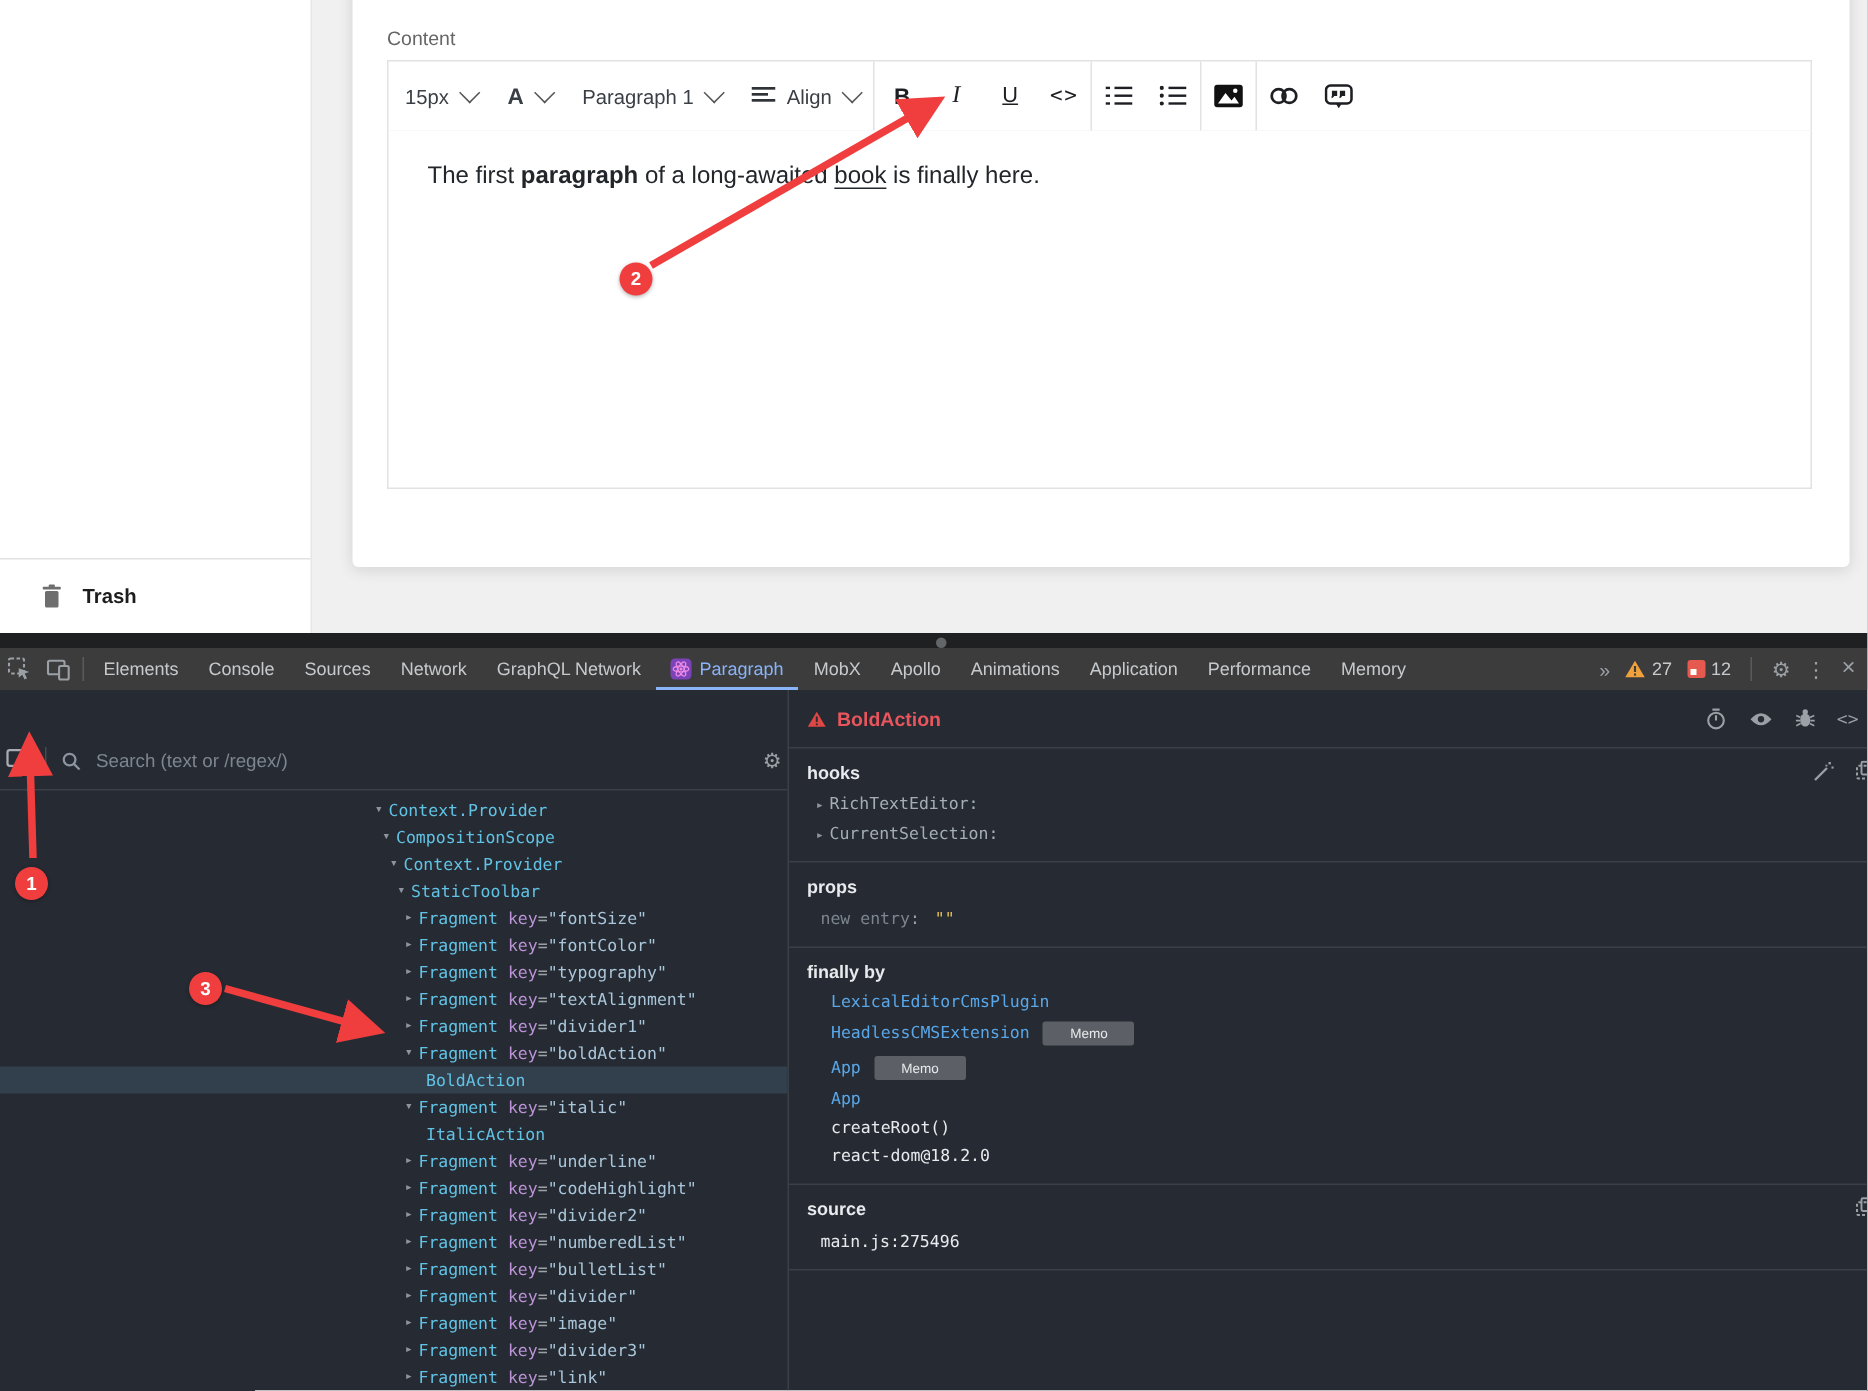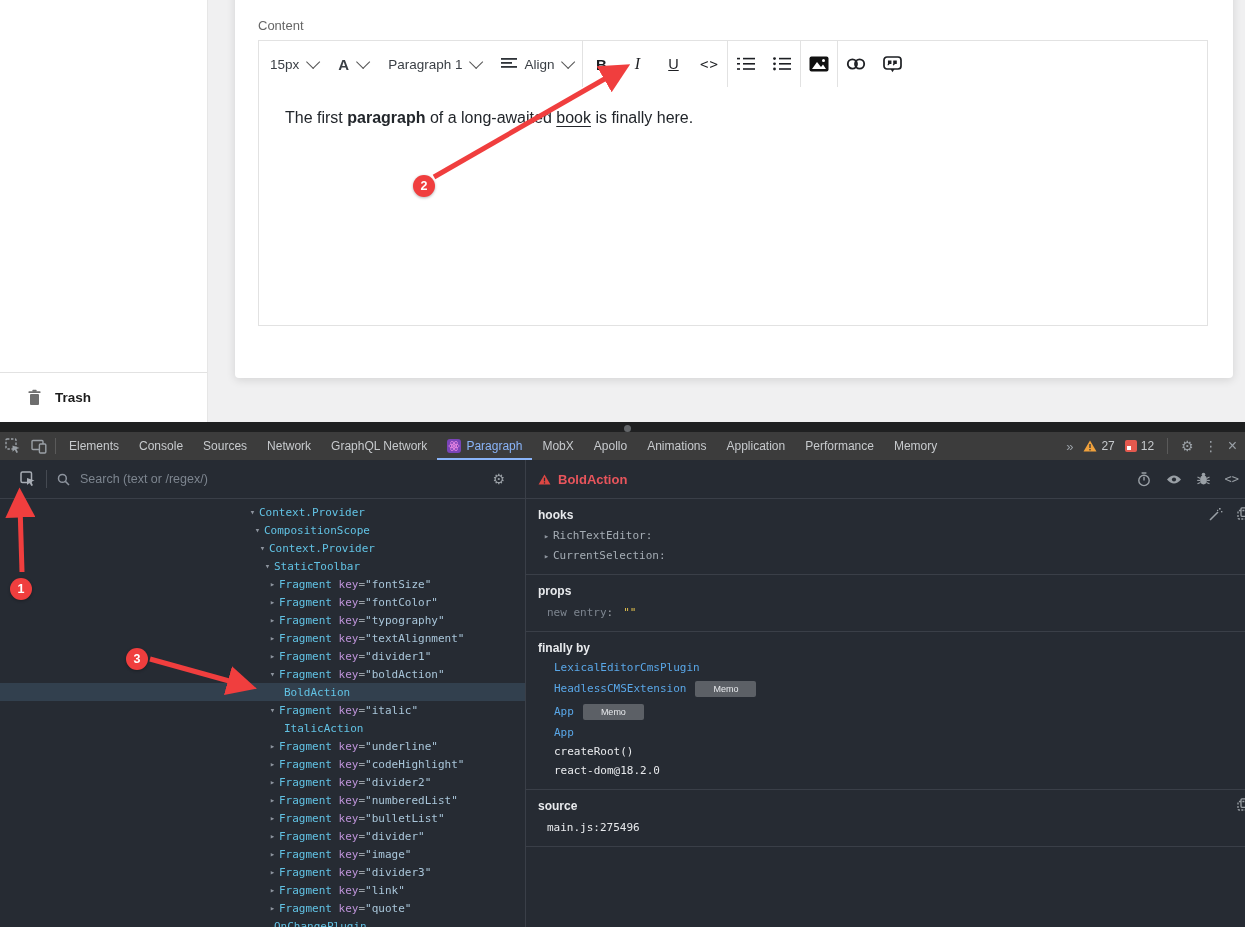--- a/index.html
+++ b/index.html
@@ -53,21 +53,21 @@
   .tab-right{margin-left:auto;display:flex;align-items:center;gap:10px;padding-right:8px;}
   .warn-wrap,.issue-wrap{display:flex;align-items:center;gap:4px;cursor:pointer;}
   .issue-box{width:12px;height:12px;border-radius:2px;background:#e5594e;position:relative;}
   .issue-box::after{content:"";position:absolute;left:2px;bottom:2px;width:4px;height:4px;background:#fff;}
   .overflow-chev{color:#9aa0a6;font-size:13px;cursor:pointer;}
   .uni-icon{color:#9aa0a6;cursor:pointer;font-size:14px;line-height:1;}
 
   .panel{position:absolute;left:0;top:38px;right:0;bottom:0;display:flex;}
   .tree-pane{width:526px;border-right:1px solid #3a3f48;box-sizing:border-box;display:flex;flex-direction:column;}
   .tree-toolbar{height:39px;border-bottom:1px solid #3a3f48;display:flex;align-items:center;
-                padding:0 20px;gap:10px;box-sizing:border-box;}
+                padding:0 4px;gap:10px;box-sizing:border-box;margin-top:28px;}
   .search-ph{color:#7d858f;font-size:12.5px;flex:1;cursor:text;}
   .vdiv{width:1px;height:18px;background:#454a52;}
   .tree{flex:1;overflow:hidden;padding-top:4px;font-family:"DejaVu Sans Mono","Liberation Mono",monospace;
         font-size:11px;}
   .trow{height:18px;display:flex;align-items:center;white-space:pre;cursor:pointer;box-sizing:border-box;}
   .trow.sel{background:#32404e;}
   .tarrow{width:13px;display:inline-block;text-align:center;color:#8d949e;font-size:9px;}
   .tname{color:#61c2e4;}
   .tkey{color:#bd93d8;}
   .teq{color:#9aa0a6;}

